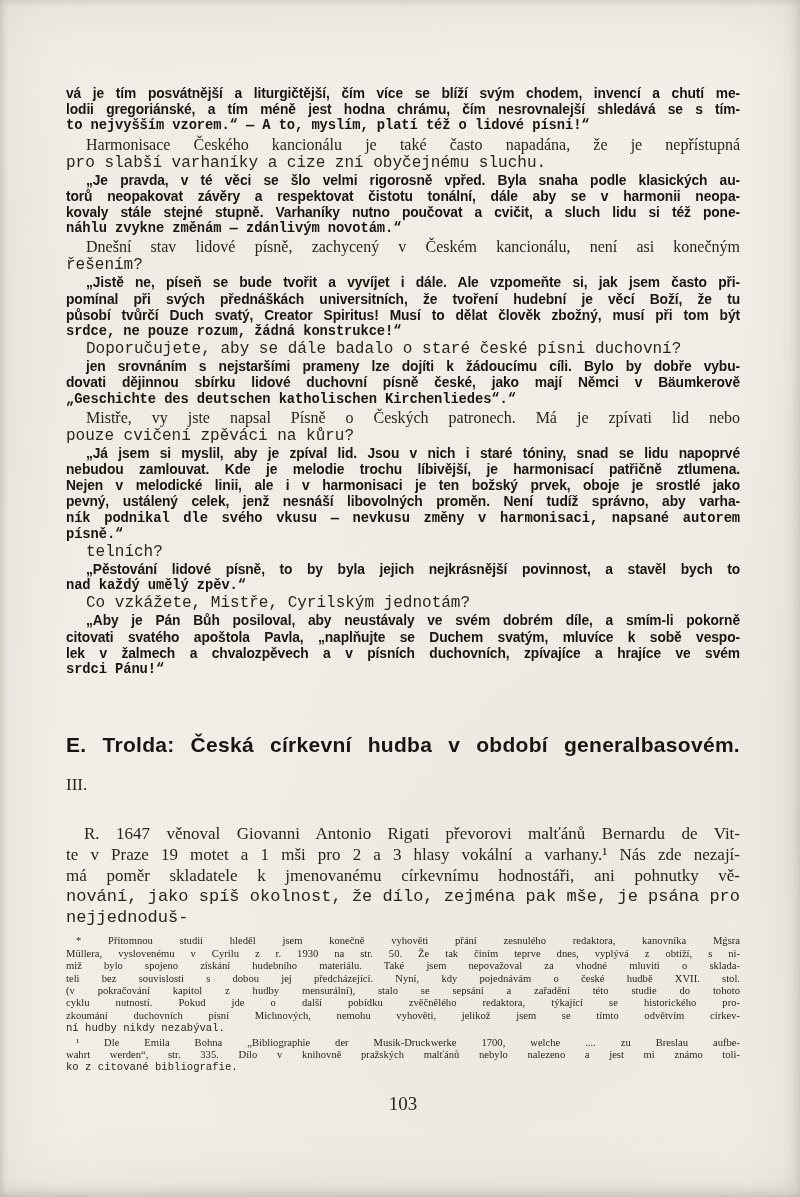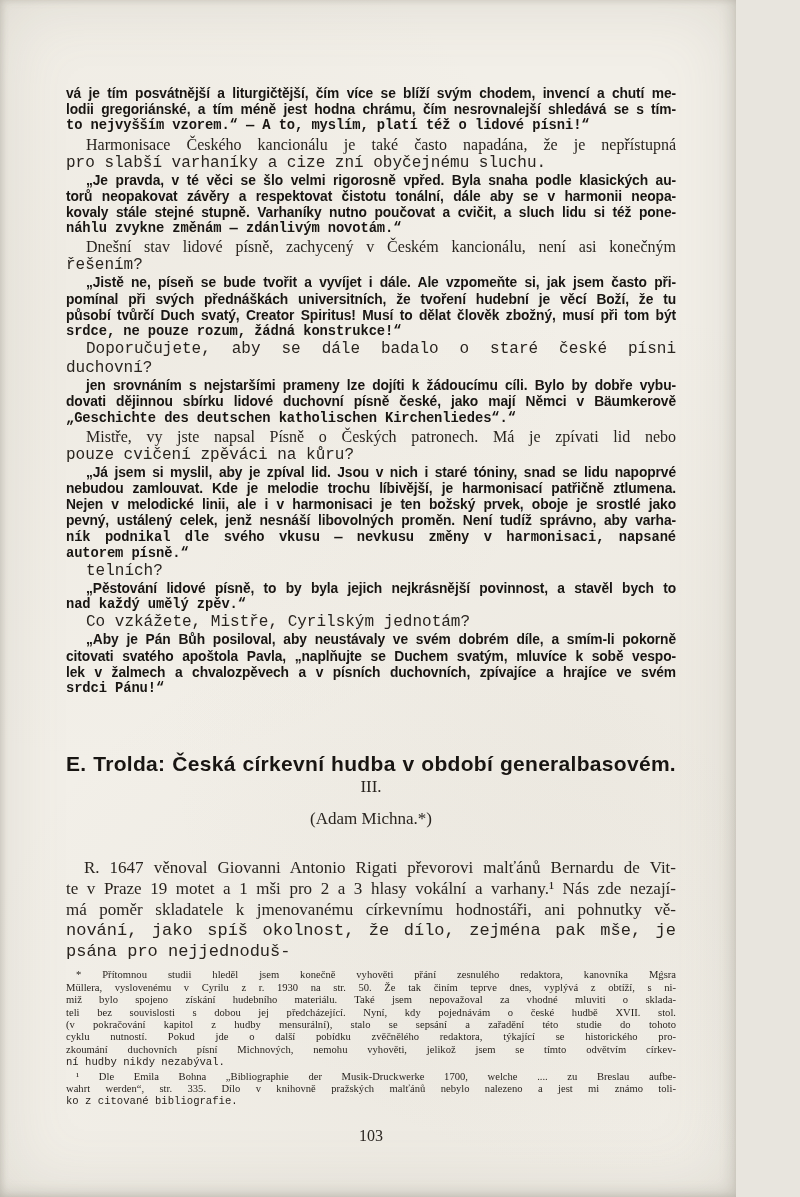--- a/index.html
+++ b/index.html
@@ -4,21 +4,21 @@
 <style>
   html, body {
     margin: 0;
     padding: 0;
     width: 800px;
     height: 1197px;
     background: #e8e5de;
   }
   .sheet {
     position: relative;
-    width: 736px;
+    width: 800px;
     height: 1197px;
     overflow: hidden;
     background-color: var(--paper, #f2efe8);
     background-image:
       radial-gradient(circle at 18% 28%, rgba(170,158,135,0.05), transparent 42%),
       radial-gradient(circle at 82% 62%, rgba(170,158,135,0.07), transparent 46%),
       radial-gradient(circle at 55% 90%, rgba(150,140,120,0.05), transparent 40%);
     box-shadow:
       inset 0 0 70px rgba(120,110,95,0.16),
       inset -4px -4px 14px rgba(105,98,86,0.20),
@@ -57,21 +57,21 @@
     font-family: "Liberation Sans", sans-serif;
     font-weight: 700;
     font-size: 21px;
     letter-spacing: 0.3px;
     line-height: 26px;
     color: var(--ink_bold, #181512);
     text-align: justify;
     text-align-last: justify;
   }
   .numeral {
-    text-align: center;
+    margin-top: 17px;
     font-family: "Liberation Serif", serif;
     font-size: 17px;
     color: var(--ink, #29241f);
   }
   .subtitle {
     margin-top: 12px;
     text-align: center;
     font-family: "Liberation Serif", serif;
     font-size: 17px;
     color: var(--ink, #29241f);
@@ -88,21 +88,21 @@
     line-height: 12.4px;
     color: var(--ink, #29241f);
   }
   .footnote .line:first-child { text-indent: 10px; }
   .footnote.first { margin-top: 7px; }
   .footnote.second { margin-top: 2px; }
   .page-number {
     margin-top: 19px;
     text-align: center;
     font-family: "Liberation Serif", serif;
-    font-size: 16px;
+    font-size: 19px;
     color: var(--ink, #29241f);
   }
 </style>
 </head>
 <body>
 
 <div class="sheet">
   <div class="textblock">
 
     <div class="para bold">
@@ -161,21 +161,20 @@
       </div>
     <div class="para bold indent">
         <div class="line">„Aby je Pán Bůh posiloval, aby neustávaly ve svém dobrém díle, a smím-li pokorně</div>
         <div class="line">citovati svatého apoštola Pavla, „naplňujte se Duchem svatým, mluvíce k sobě vespo-</div>
         <div class="line">lek v žalmech a chvalozpěvech a v písních duchovních, zpívajíce a hrajíce ve svém</div>
         <div class="line">srdci Pánu!“</div>
       </div>
 
     <div class="heading">E. Trolda: Česká církevní hudba v období generalbasovém.</div>
     <div class="numeral">III.</div>
-    <div class="subtitle">(Adam Michna.*)</div>
 
     <div class="para serif body-para">
         <div class="line">R. 1647 věnoval Giovanni Antonio Rigati převorovi malťánů Bernardu de Vit-</div>
         <div class="line">te v Praze 19 motet a 1 mši pro 2 a 3 hlasy vokální a varhany.¹ Nás zde nezají-</div>
         <div class="line">má poměr skladatele k jmenovanému církevnímu hodnostáři, ani pohnutky vě-</div>
         <div class="line">nování, jako spíš okolnost, že dílo, zejména pak mše, je psána pro nejjednoduš-</div>
       </div>
 
     <div class="footnote para first">
         <div class="line">* Přítomnou studii hleděl jsem konečně vyhověti přání zesnulého redaktora, kanovníka Mǵsra</div>

